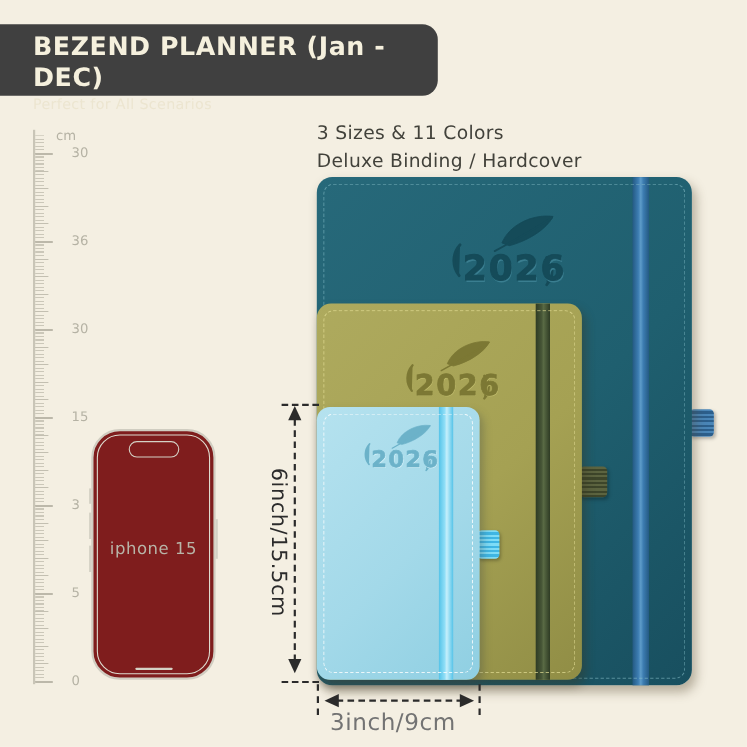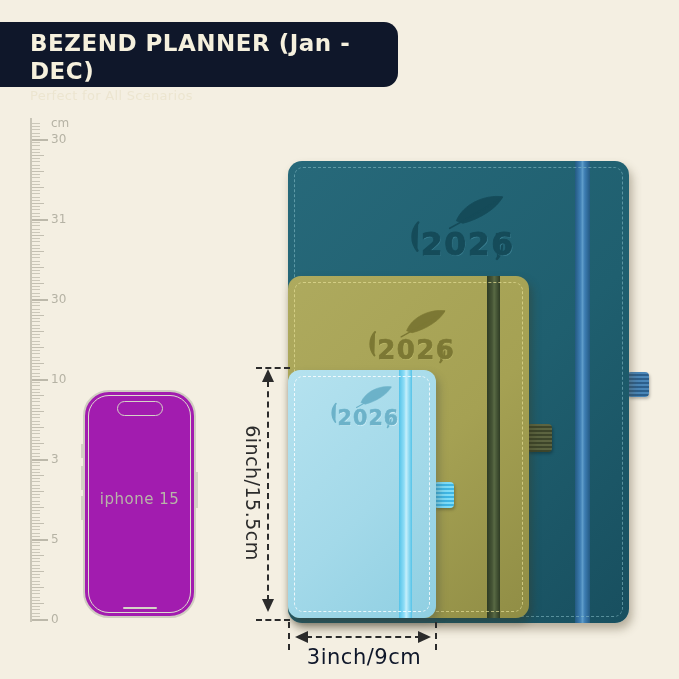--- a/index.html
+++ b/index.html
@@ -3,40 +3,40 @@
 <meta charset="utf-8">
 <style>
   html,body{margin:0;padding:0;}
   .stage{
     position:relative;width:679px;height:679px;overflow:hidden;
     background:#f4efe2;font-family:"DejaVu Sans","Liberation Sans",sans-serif;
   }
   
   .banner{
     position:absolute;left:0;top:22px;width:398px;height:65px;
-    background:#0f172a;border-radius:0 14px 14px 0;
+    background:#404040;border-radius:0 14px 14px 0;
     color:#f5f0dd;padding:8px 0 0 30px;box-sizing:border-box;
   }
   .banner-title{font-size:23px;font-weight:bold;letter-spacing:.5px;line-height:1.2;}
   .banner-sub{font-size:13px;margin-top:3px;color:#ece5d0;letter-spacing:.3px;}
   
   .features{position:absolute;left:288px;top:108px;color:#42423b;font-size:17px;line-height:1.55;letter-spacing:.3px;}
   
   .ruler-line{position:absolute;left:30px;top:118px;width:2px;height:504px;background:#c9c5b7;}
   .ticks-minor{position:absolute;left:32px;top:123px;width:8px;height:498px;
     background:repeating-linear-gradient(to bottom,#cbc7b9 0 1px,transparent 1px 3.2px);}
   .ticks-cm{position:absolute;left:32px;top:139px;width:12px;height:482px;
     background:repeating-linear-gradient(to bottom,#c3bfb1 0 1px,transparent 1px 16px);}
   .ticks-5cm{position:absolute;left:32px;top:139px;width:16px;height:482px;
     background:repeating-linear-gradient(to bottom,#bcb8aa 0 2px,transparent 2px 80px);}
-  .ruler-label{position:absolute;left:51px;transform:translateY(-50%);font-size:12px;color:#b5b2a4;}
+  .ruler-label{position:absolute;left:65px;transform:translateY(-50%);font-size:12px;color:#b5b2a4;}
   .ruler-unit{position:absolute;left:51px;top:123px;transform:translateY(-50%);font-size:12px;color:#b5b2a4;}
   
   .phone{position:absolute;left:83px;top:390px;width:113px;height:228px;
-    border:2px solid #d0cdc1;border-radius:26px;background:#a21caf;box-sizing:border-box;}
+    border:2px solid #d0cdc1;border-radius:26px;background:#7f1d1d;box-sizing:border-box;}
   .phone-screen{position:absolute;inset:3px;border:1px solid #dedbcf;border-radius:21px;}
   .island{position:absolute;left:50%;top:9px;transform:translateX(-50%);
     width:44px;height:13px;border:1px solid #d5d2c6;border-radius:8px;}
   .phone-label{position:absolute;left:0;right:0;top:98px;text-align:center;
     font-size:15px;color:#b8b5a8;letter-spacing:.5px;}
   .home-bar{position:absolute;left:50%;bottom:7px;transform:translateX(-50%);
     width:34px;height:2px;background:#d5d2c6;border-radius:2px;}
   .side-btn{position:absolute;background:#d4d1c5;}
   .btn-l1{left:-4px;top:52px;width:2px;height:14px;}
   .btn-l2{left:-4px;top:74px;width:2px;height:24px;}
@@ -88,46 +88,48 @@
   .dim{z-index:10;}
   .dash-v{position:absolute;border-left:2px dashed #2b2b2b;}
   .dash-h{position:absolute;border-top:2px dashed #2b2b2b;}
   .arrow{position:absolute;width:0;height:0;}
   .arrow-up{border-left:6px solid transparent;border-right:6px solid transparent;border-bottom:13px solid #2b2b2b;}
   .arrow-down{border-left:6px solid transparent;border-right:6px solid transparent;border-top:13px solid #2b2b2b;}
   .arrow-left{border-top:6px solid transparent;border-bottom:6px solid transparent;border-right:13px solid #2b2b2b;}
   .arrow-right{border-top:6px solid transparent;border-bottom:6px solid transparent;border-left:13px solid #2b2b2b;}
   .dim-label-v{position:absolute;left:253px;top:493px;transform:translate(-50%,-50%) rotate(90deg);
     white-space:nowrap;font-size:19px;color:#2b2b2b;letter-spacing:.5px;z-index:10;}
-  .dim-label-h{position:absolute;left:300px;top:645px;width:128px;text-align:center;
-    font-size:21px;color:#0f172a;letter-spacing:.5px;z-index:10;}
+  .dim-label-h{position:absolute;left:300px;top:645px;width:128px;
+    font-size:21px;color:#737373;letter-spacing:.5px;z-index:10;}
 </style>
 </head>
 <body>
 
 <div class="stage">
 
   <div class="banner">
     <div class="banner-title">BEZEND PLANNER (Jan - DEC)</div>
     <div class="banner-sub">Perfect for All Scenarios</div>
   </div>
 
   <div class="features">
+    <div>3 Sizes &amp; 11 Colors</div>
+    <div>Deluxe Binding / Hardcover</div>
   </div>
 
   <div>
     <div class="ruler-line"></div>
     <div class="ticks-minor"></div>
     <div class="ticks-cm"></div>
     <div class="ticks-5cm"></div>
     <div class="ruler-unit">cm</div>
     <div class="ruler-label" style="top:139px">30</div>
-    <div class="ruler-label" style="top:219px">31</div>
+    <div class="ruler-label" style="top:219px">36</div>
     <div class="ruler-label" style="top:299px">30</div>
-    <div class="ruler-label" style="top:379px">10</div>
+    <div class="ruler-label" style="top:379px">15</div>
     <div class="ruler-label" style="top:459px">3</div>
     <div class="ruler-label" style="top:539px">5</div>
     <div class="ruler-label" style="top:619px">0</div>
   </div>
 
   <div class="phone">
     <div class="phone-screen"></div>
     <div class="island"></div>
     <div class="phone-label">iphone 15</div>
     <div class="home-bar"></div>

